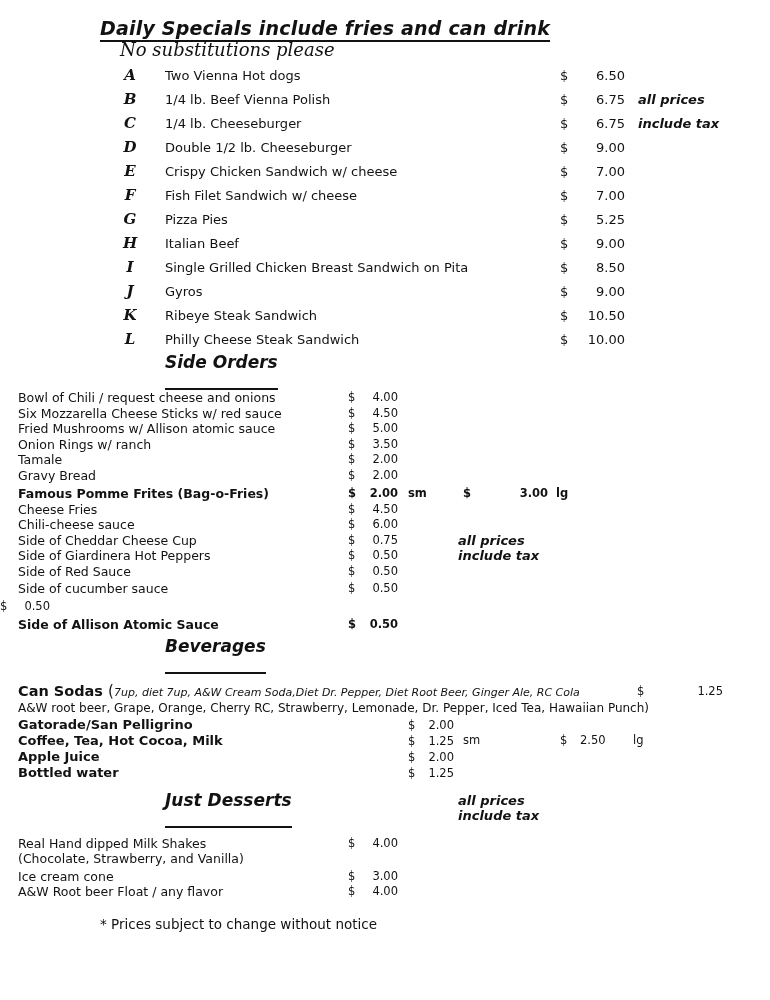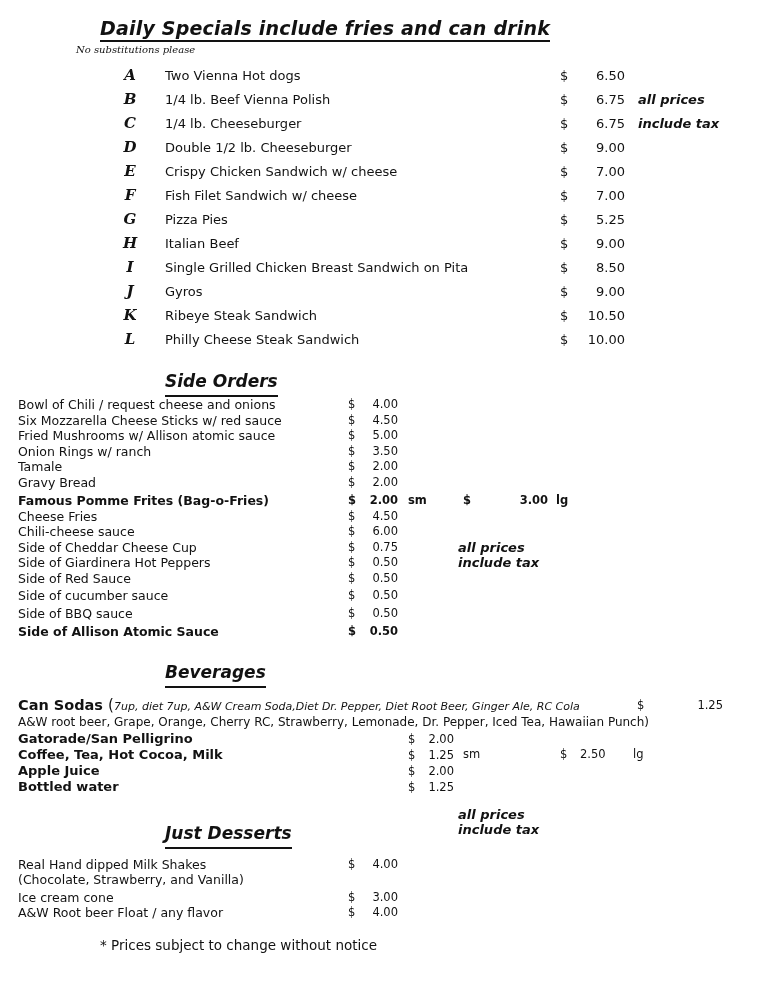--- a/index.html
+++ b/index.html
@@ -15,24 +15,24 @@
   
   .title {
     margin-left: 100px;
     display: inline-block;
     font-size: 19px; font-weight: bold; font-style: italic;
     border-bottom: 2.5px solid #121212;
     padding-bottom: 1px;
     letter-spacing: 0.2px;
   }
   .subtitle {
-    margin-left: 76px;
+    margin-left: 120px;
     font-family: "DejaVu Serif", "Liberation Serif", serif;
     font-style: italic;
-    font-size: 10px;
+    font-size: 18px;
     line-height: 16px;
   }
 
   
   .sp-list { margin-top: 5px; }
   .sp-row { display: flex; align-items: baseline; height: 24px; line-height: 24px; }
   .sp-letter {
     margin-left: 105px; width: 50px; text-align: center;
     font-family: "DejaVu Serif", "Liberation Serif", serif;
     font-style: italic; font-weight: bold; font-size: 15px;
@@ -42,23 +42,22 @@
   .sp-price { width: 45px; text-align: right; font-size: 13px; }
   .sp-note { margin-left: 13px; font-size: 13px; font-weight: bold; font-style: italic; white-space: nowrap; }
 
   
   .section-head { position: relative; }
   .head-text {
     margin-left: 165px;
     display: inline-block;
     font-size: 17px; font-weight: bold; font-style: italic;
     border-bottom: 2px solid #121212;
-    padding-bottom: 4px;
+    padding-bottom: 16px;
     line-height: 20px;
-    margin-top: 19px;
   }
   .head-note {
     position: absolute; left: 458px; top: 3px;
     font-size: 13px; font-weight: bold; font-style: italic;
     line-height: 15px; white-space: nowrap;
   }
 
   
   .so-row { position: relative; display: flex; align-items: flex-start; line-height: 15.5px; }
   .so-name { margin-left: 18px; width: 330px; font-size: 12.5px; white-space: nowrap; }
@@ -259,21 +258,20 @@
       <span class="so-name">Side of Red Sauce</span>
       <span class="so-cur">$</span>
       <span class="so-price">0.50</span>
     </div>
     <div class="so-row gap2">
       <span class="so-name">Side of cucumber sauce</span>
       <span class="so-cur">$</span>
       <span class="so-price">0.50</span>
     </div>
     <div class="so-row gap2">
-      <span class="so-name">Side of BBQ sauce</span>
       <span class="so-cur">$</span>
       <span class="so-price">0.50</span>
     </div>
     <div class="so-row gap3">
       <span class="so-name">Side of Allison Atomic Sauce</span>
       <span class="so-cur">$</span>
       <span class="so-price">0.50</span>
     </div>
   </div>
 

